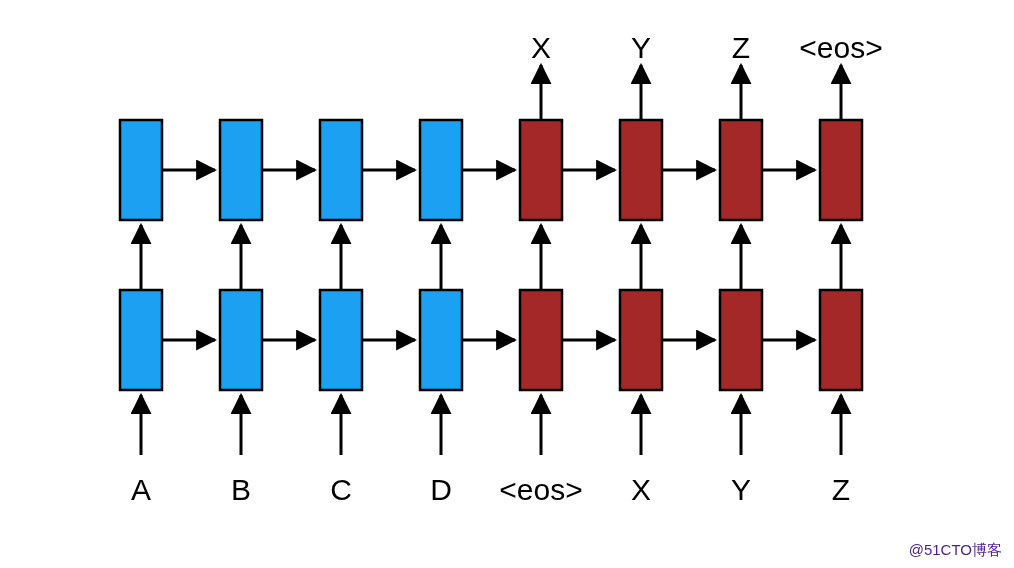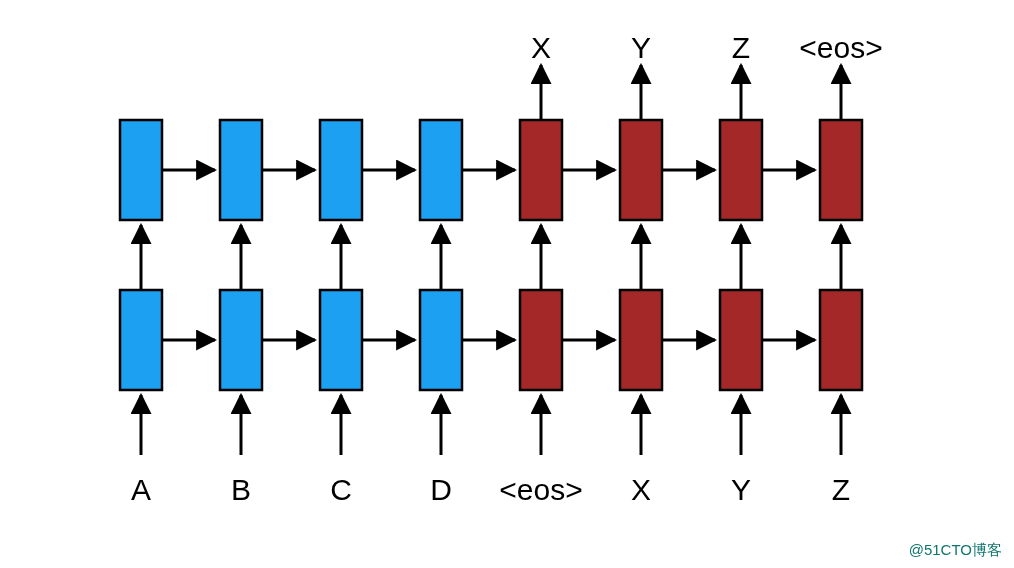--- a/index.html
+++ b/index.html
@@ -34,21 +34,21 @@
       font-family: Arial, Helvetica, sans-serif;
       fill: #000;
       text-anchor: middle;
       dominant-baseline: middle;
     }
     .watermark {
       position: absolute;
       right: 12px;
       bottom: 8px;
       font-size: 15px;
-      color: #0f766e;
+      color: #4c1d95;
       pointer-events: none;
       user-select: none;
     }
   </style>
 </head>
 <body>
 
 <svg class="diagram" width="1014" height="568" viewBox="0 0 1014 568">
   <defs>
     <marker id="ah" viewBox="0 0 10 10" refX="9" refY="5" markerWidth="7" markerHeight="7" orient="auto-start-reverse">

